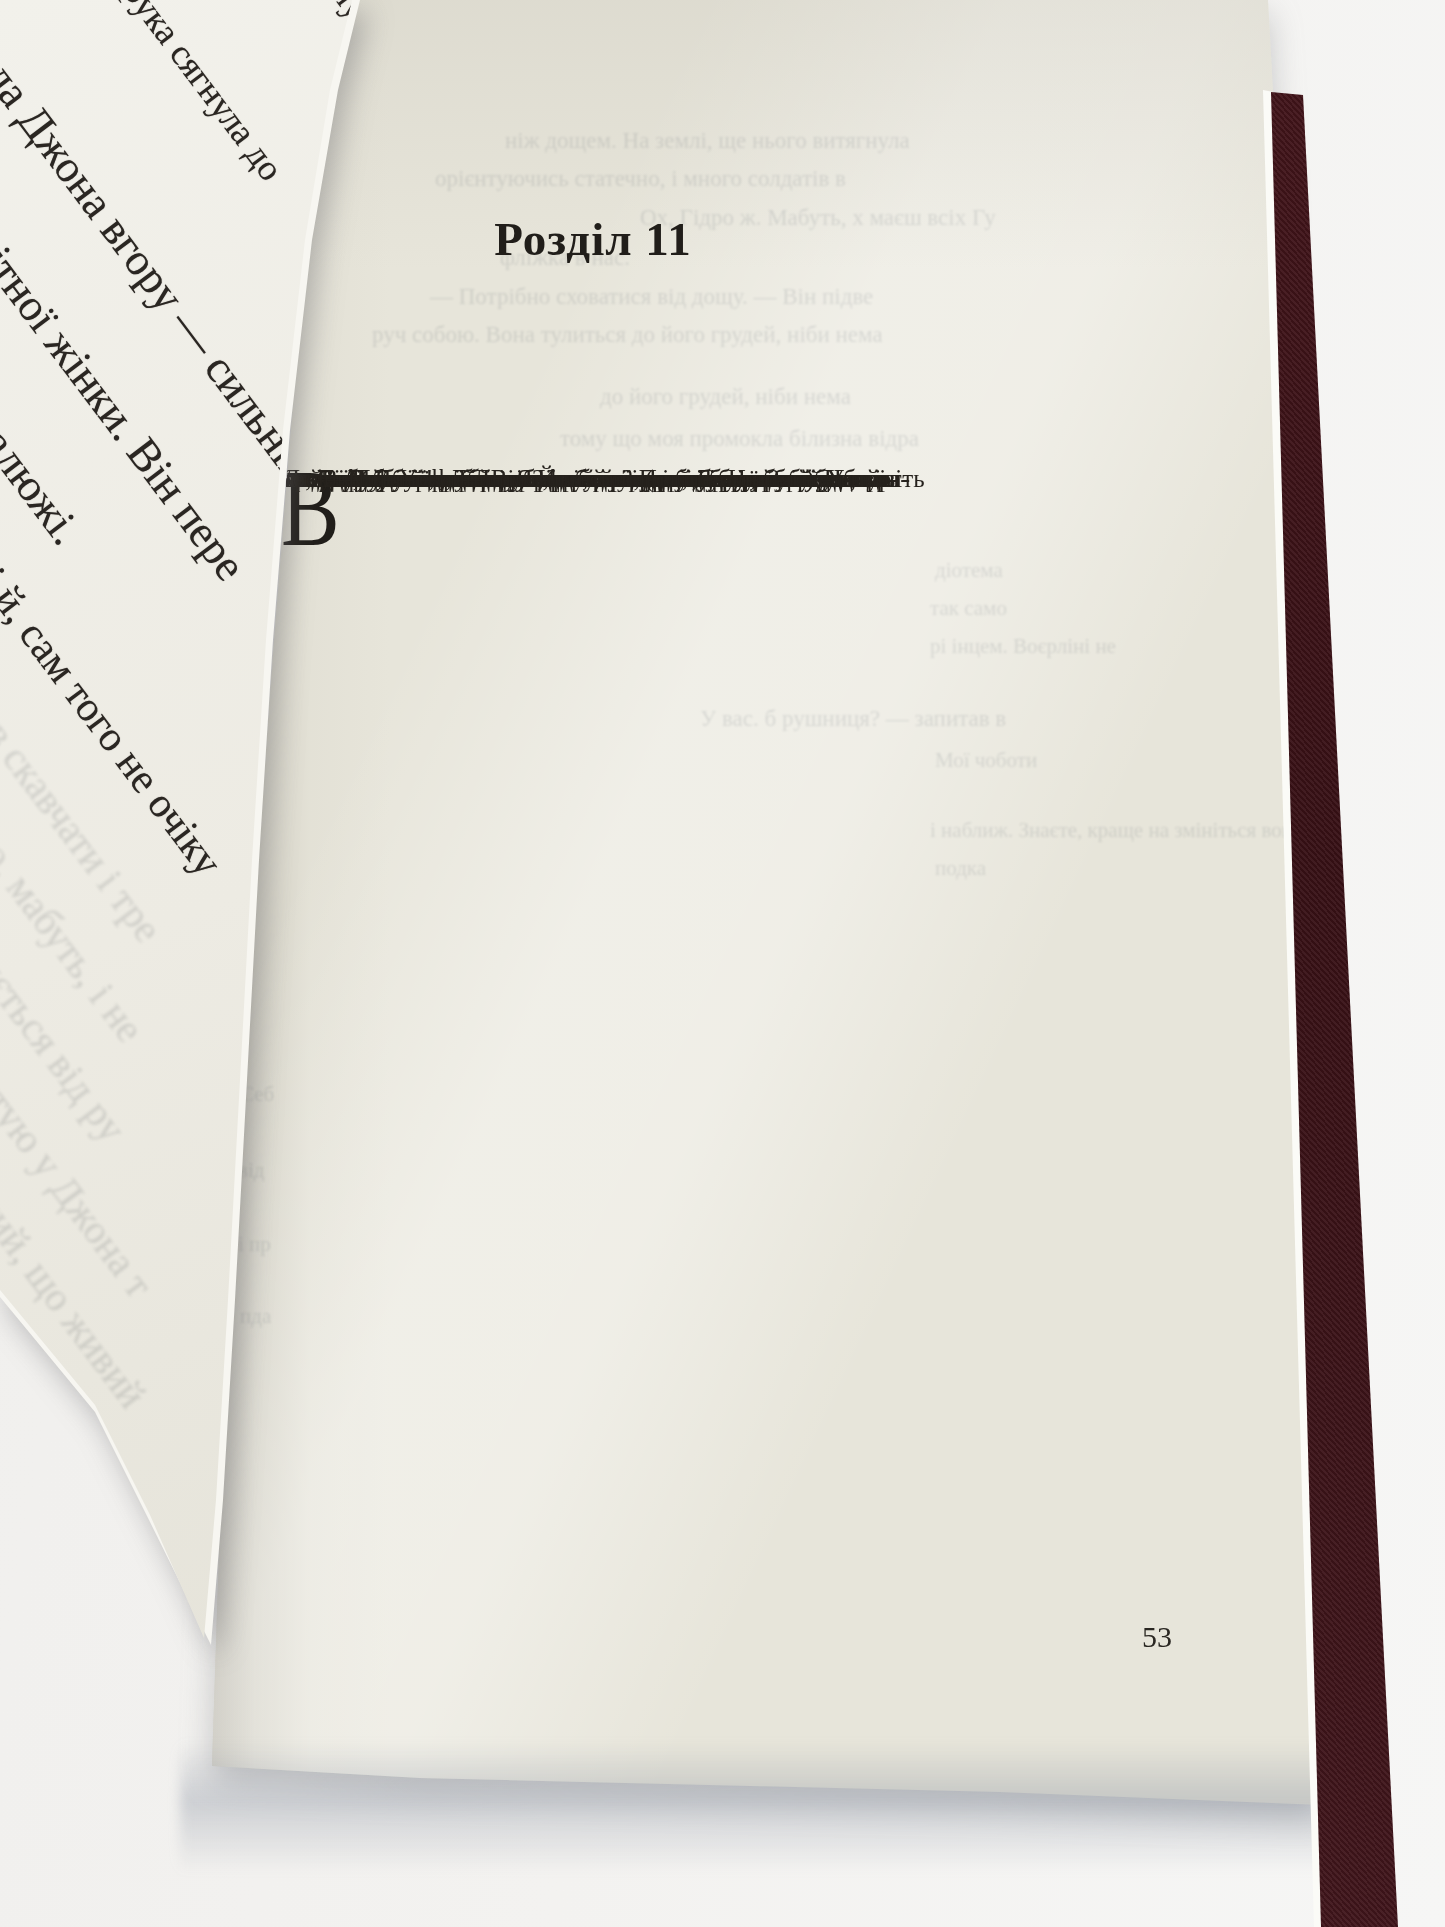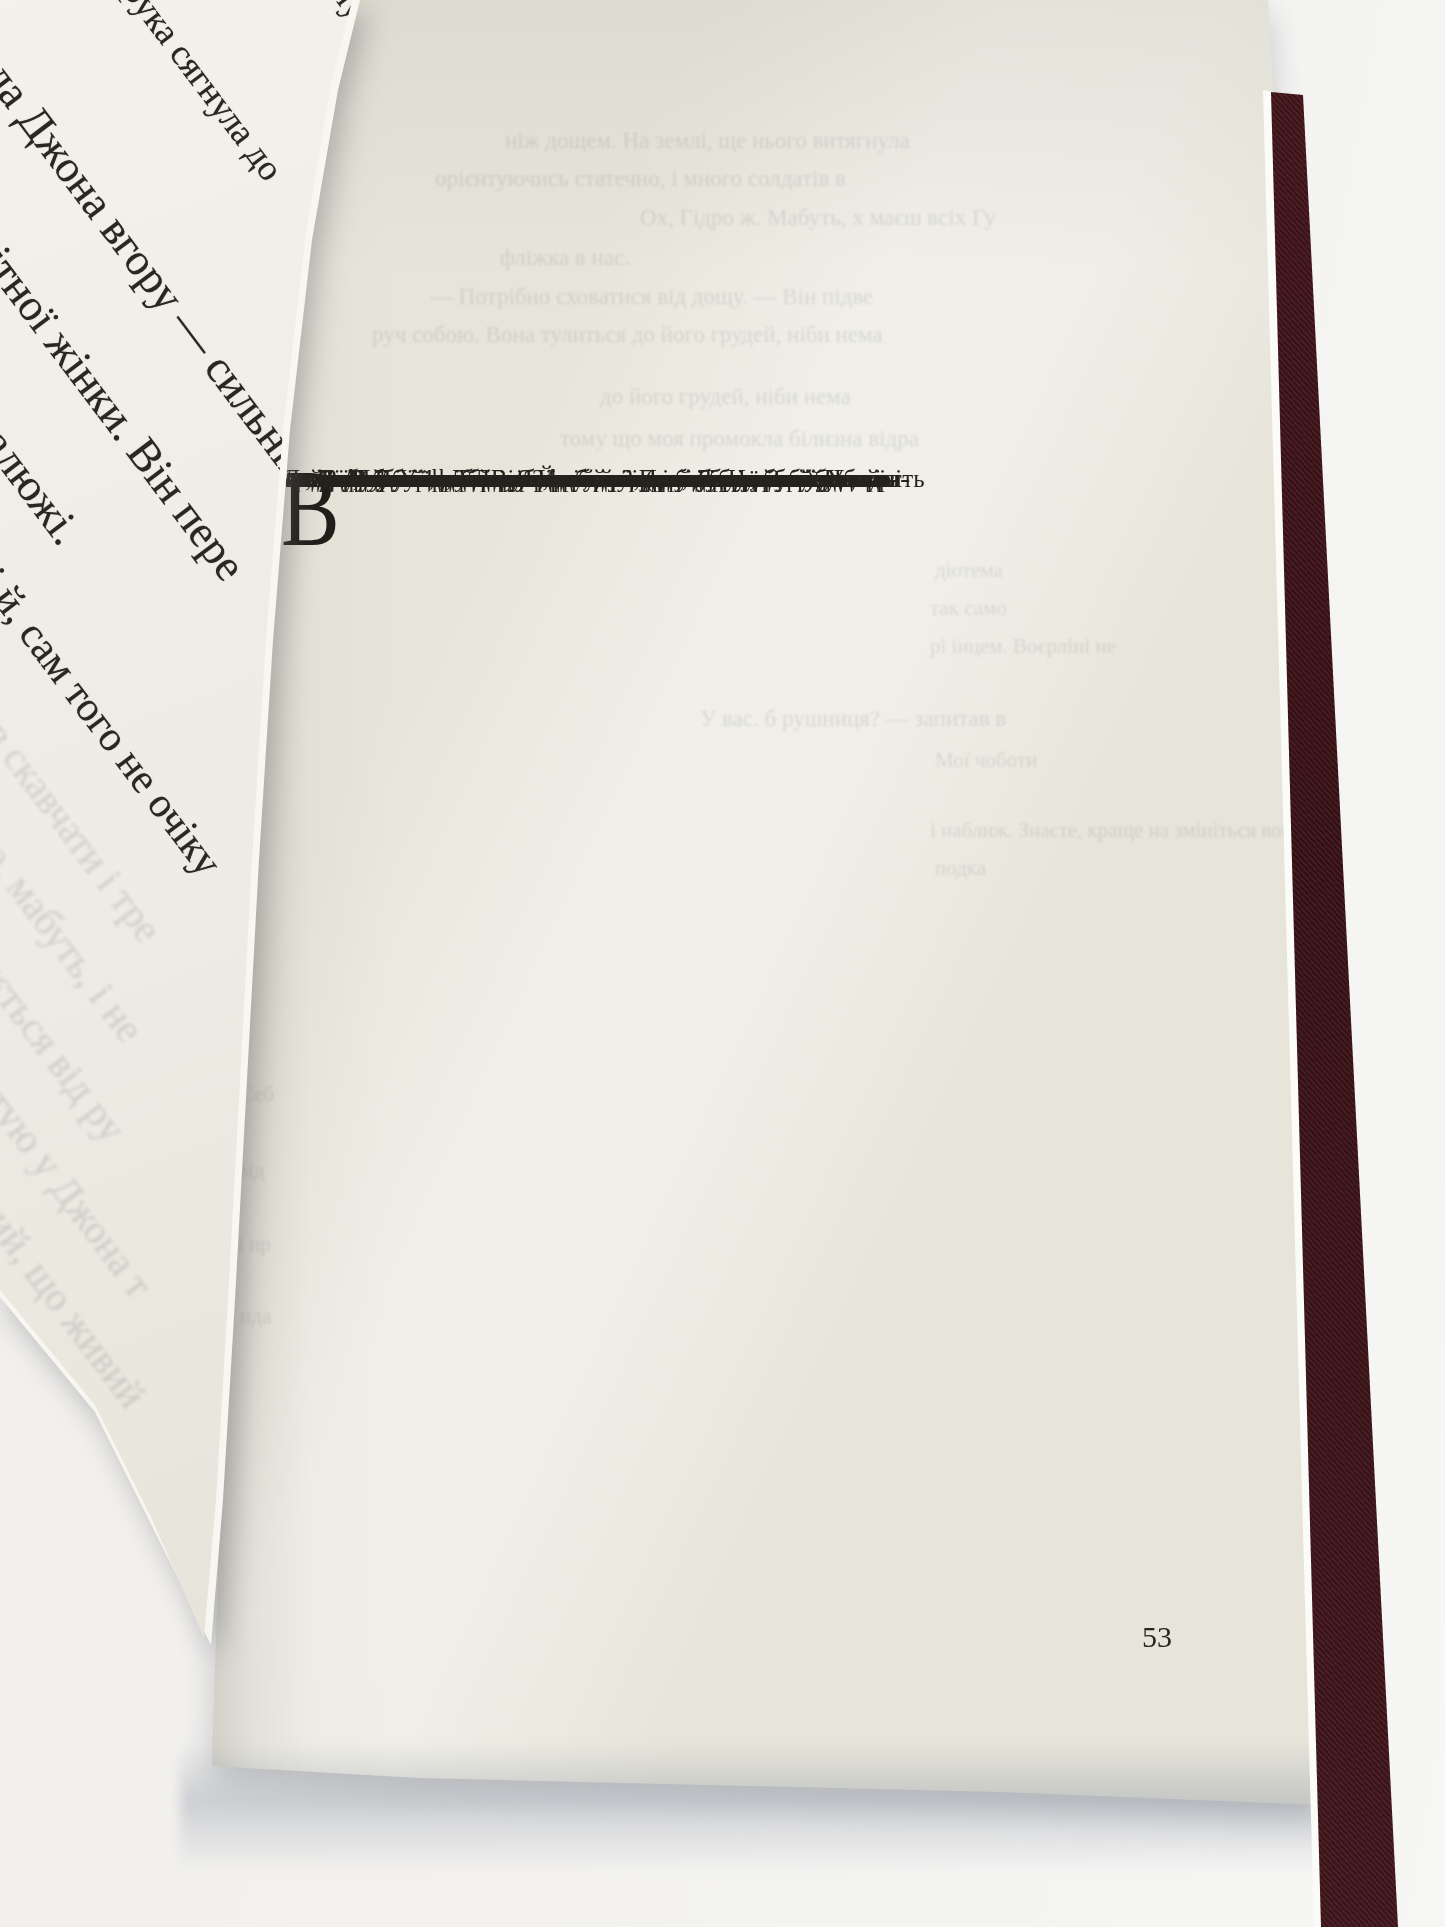--- a/index.html
+++ b/index.html
@@ -88,20 +88,21 @@
       <span class="ghost sm" style="left:930px;top:596px">так само</span>
       <span class="ghost sm" style="left:930px;top:634px">рі інцем. Воєрліні не</span>
       <span class="ghost sm" style="left:935px;top:748px">Мої чоботи</span>
       <span class="ghost sm" style="left:930px;top:818px">і наближ. Знаєте, краще на змініться вогнем</span>
       <span class="ghost sm" style="left:935px;top:856px">подка</span>
       <span class="ghost sm" style="left:240px;top:1082px">Себ</span>
       <span class="ghost sm" style="left:238px;top:1158px">від</span>
       <span class="ghost sm" style="left:238px;top:1232px">і пр</span>
       <span class="ghost sm" style="left:240px;top:1304px">пда</span>
 
+      <div class="chapter-title">Розділ 11</div>
 
       <div class="body-text">
         <div class="dropcap">В</div>
         <div class="ln j">ін вилазить із шахти з оголеним торсом і заляпа-</div>
         <div class="ln j">ний тендітної, ніби дорослий чоловік, народжений</div>
         <div class="ln j">із землі. Я не помилялася: в цих плечах і руках багато си-</div>
         <div class="ln">ли. Відразу відпускає мою руку і регочучи лежить у воді.</div>
         <div class="ln j ind">Я теж сміюся. Джонатан перетворився з похмурого</div>
         <div class="ln">і сердитого чоловіка на радісного (хоч і брудного).</div>
         <div class="ln ind">— О боже! — охаю я, — з вами все гаразд?</div>

